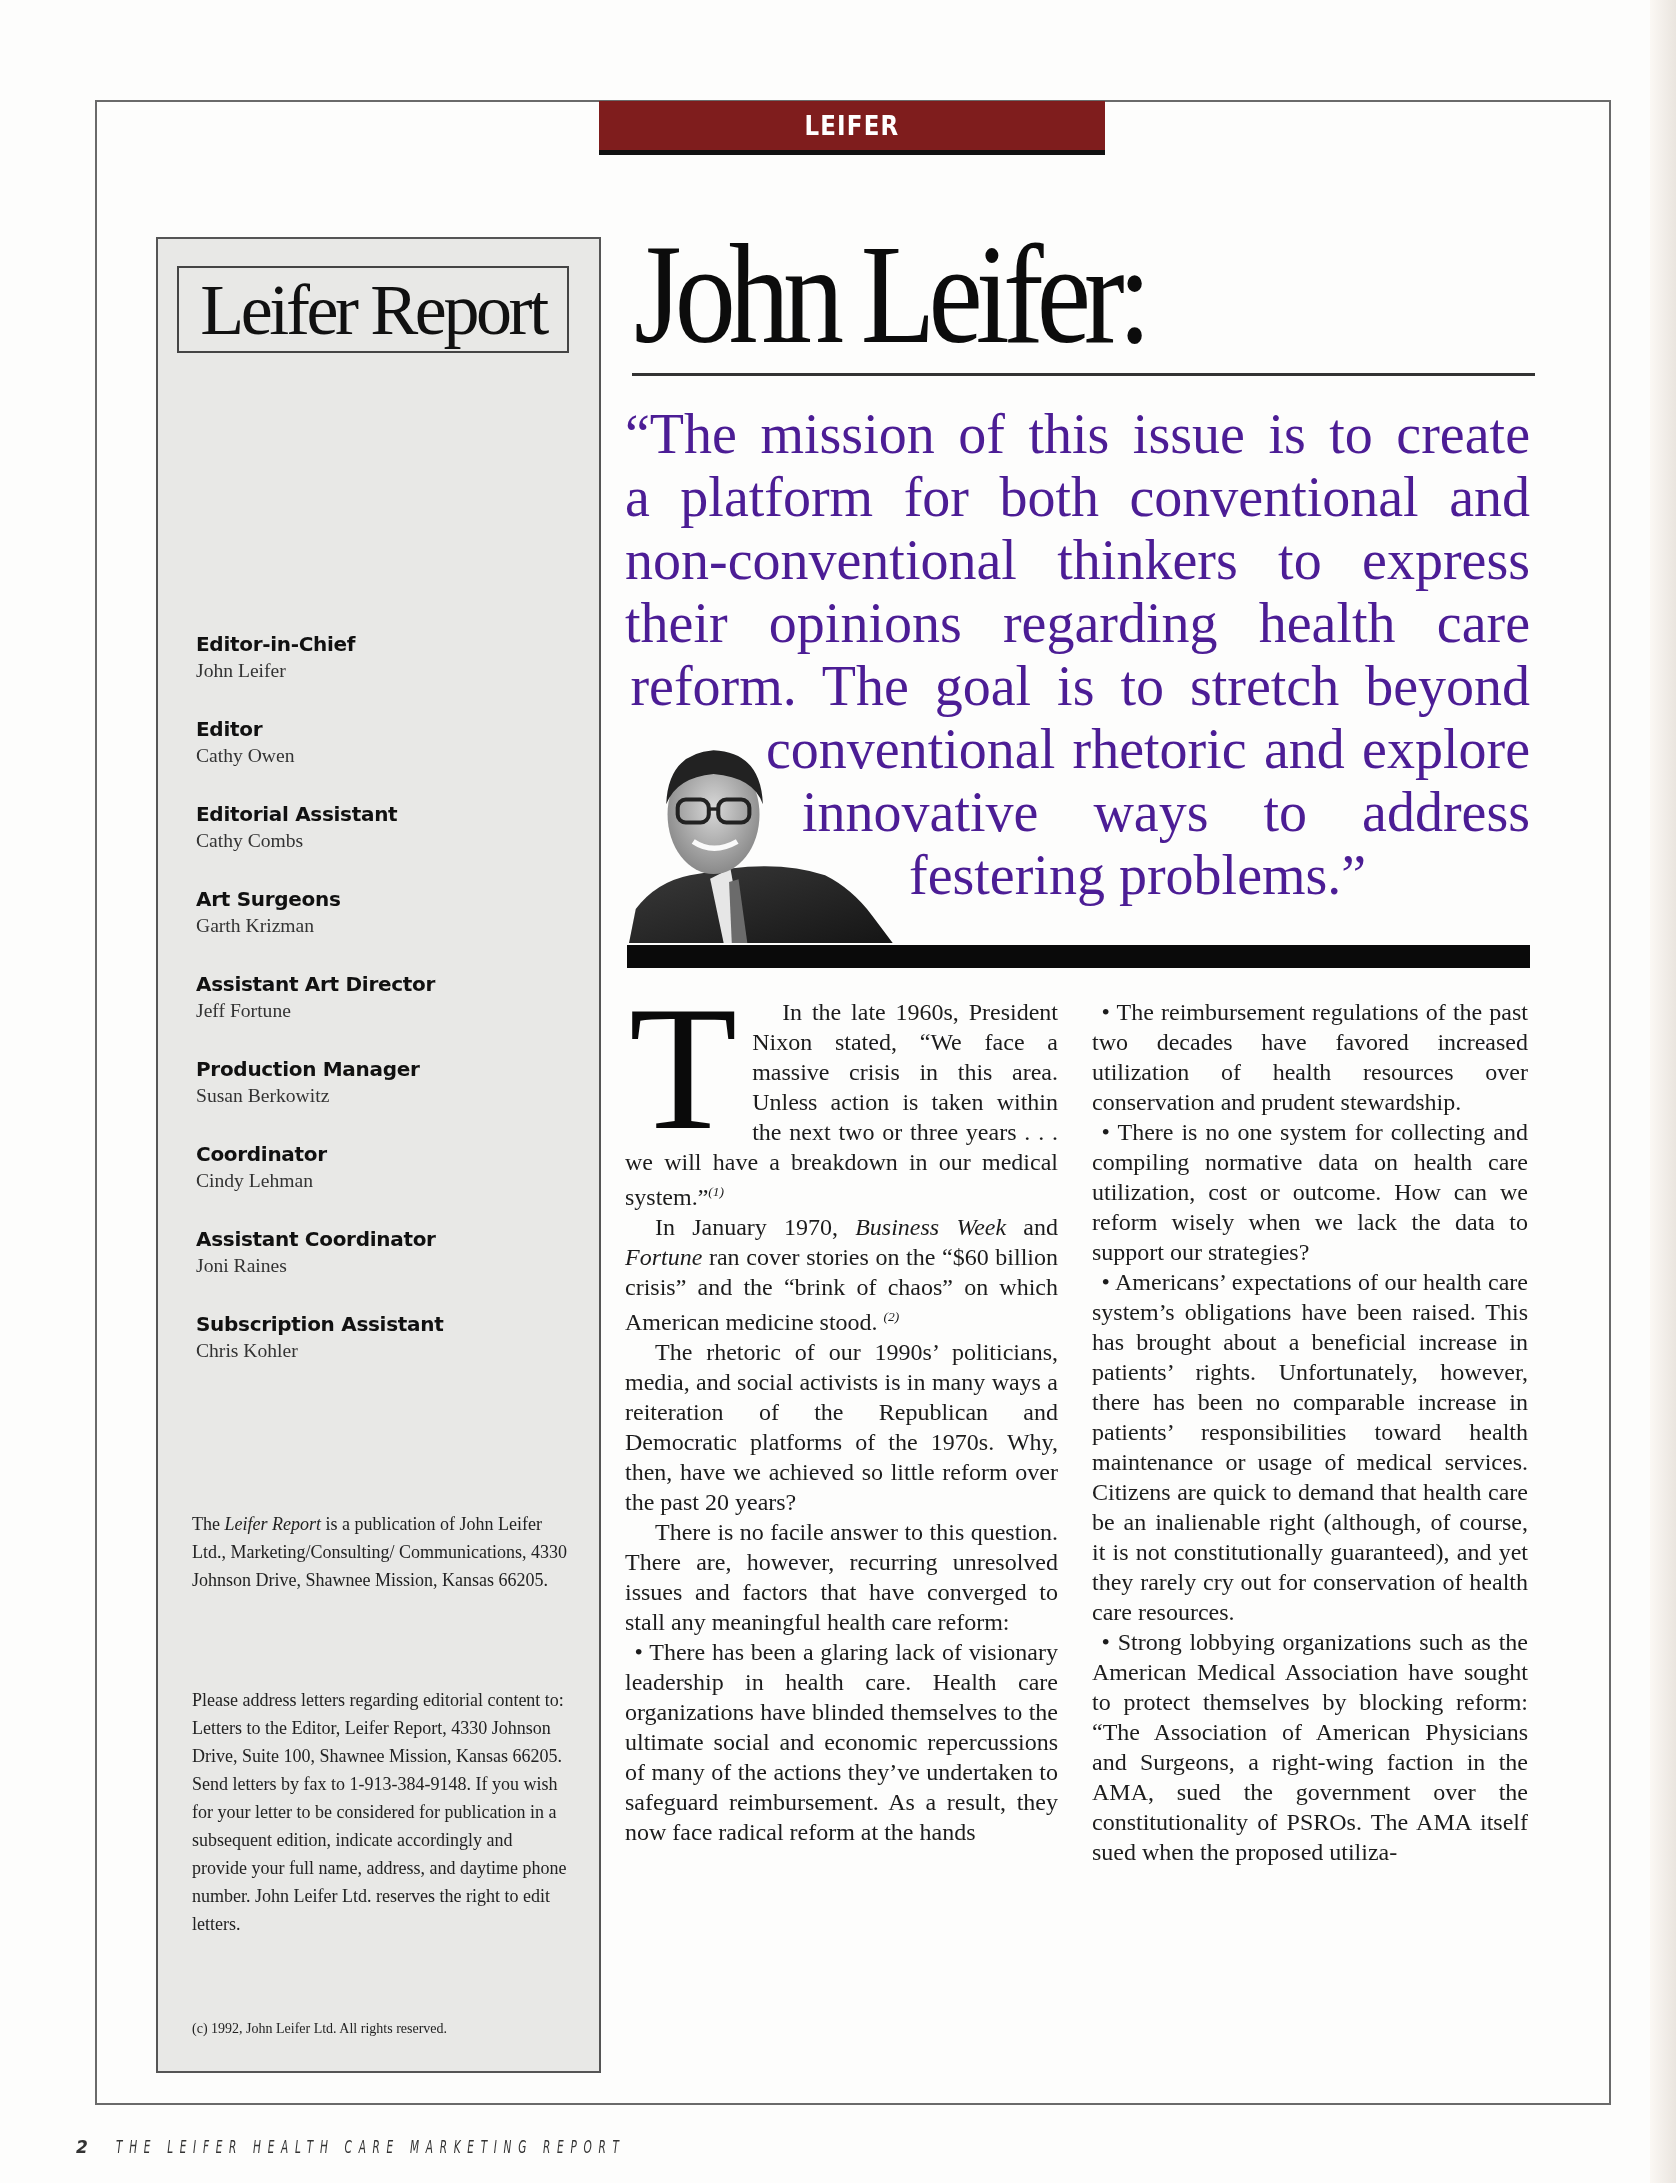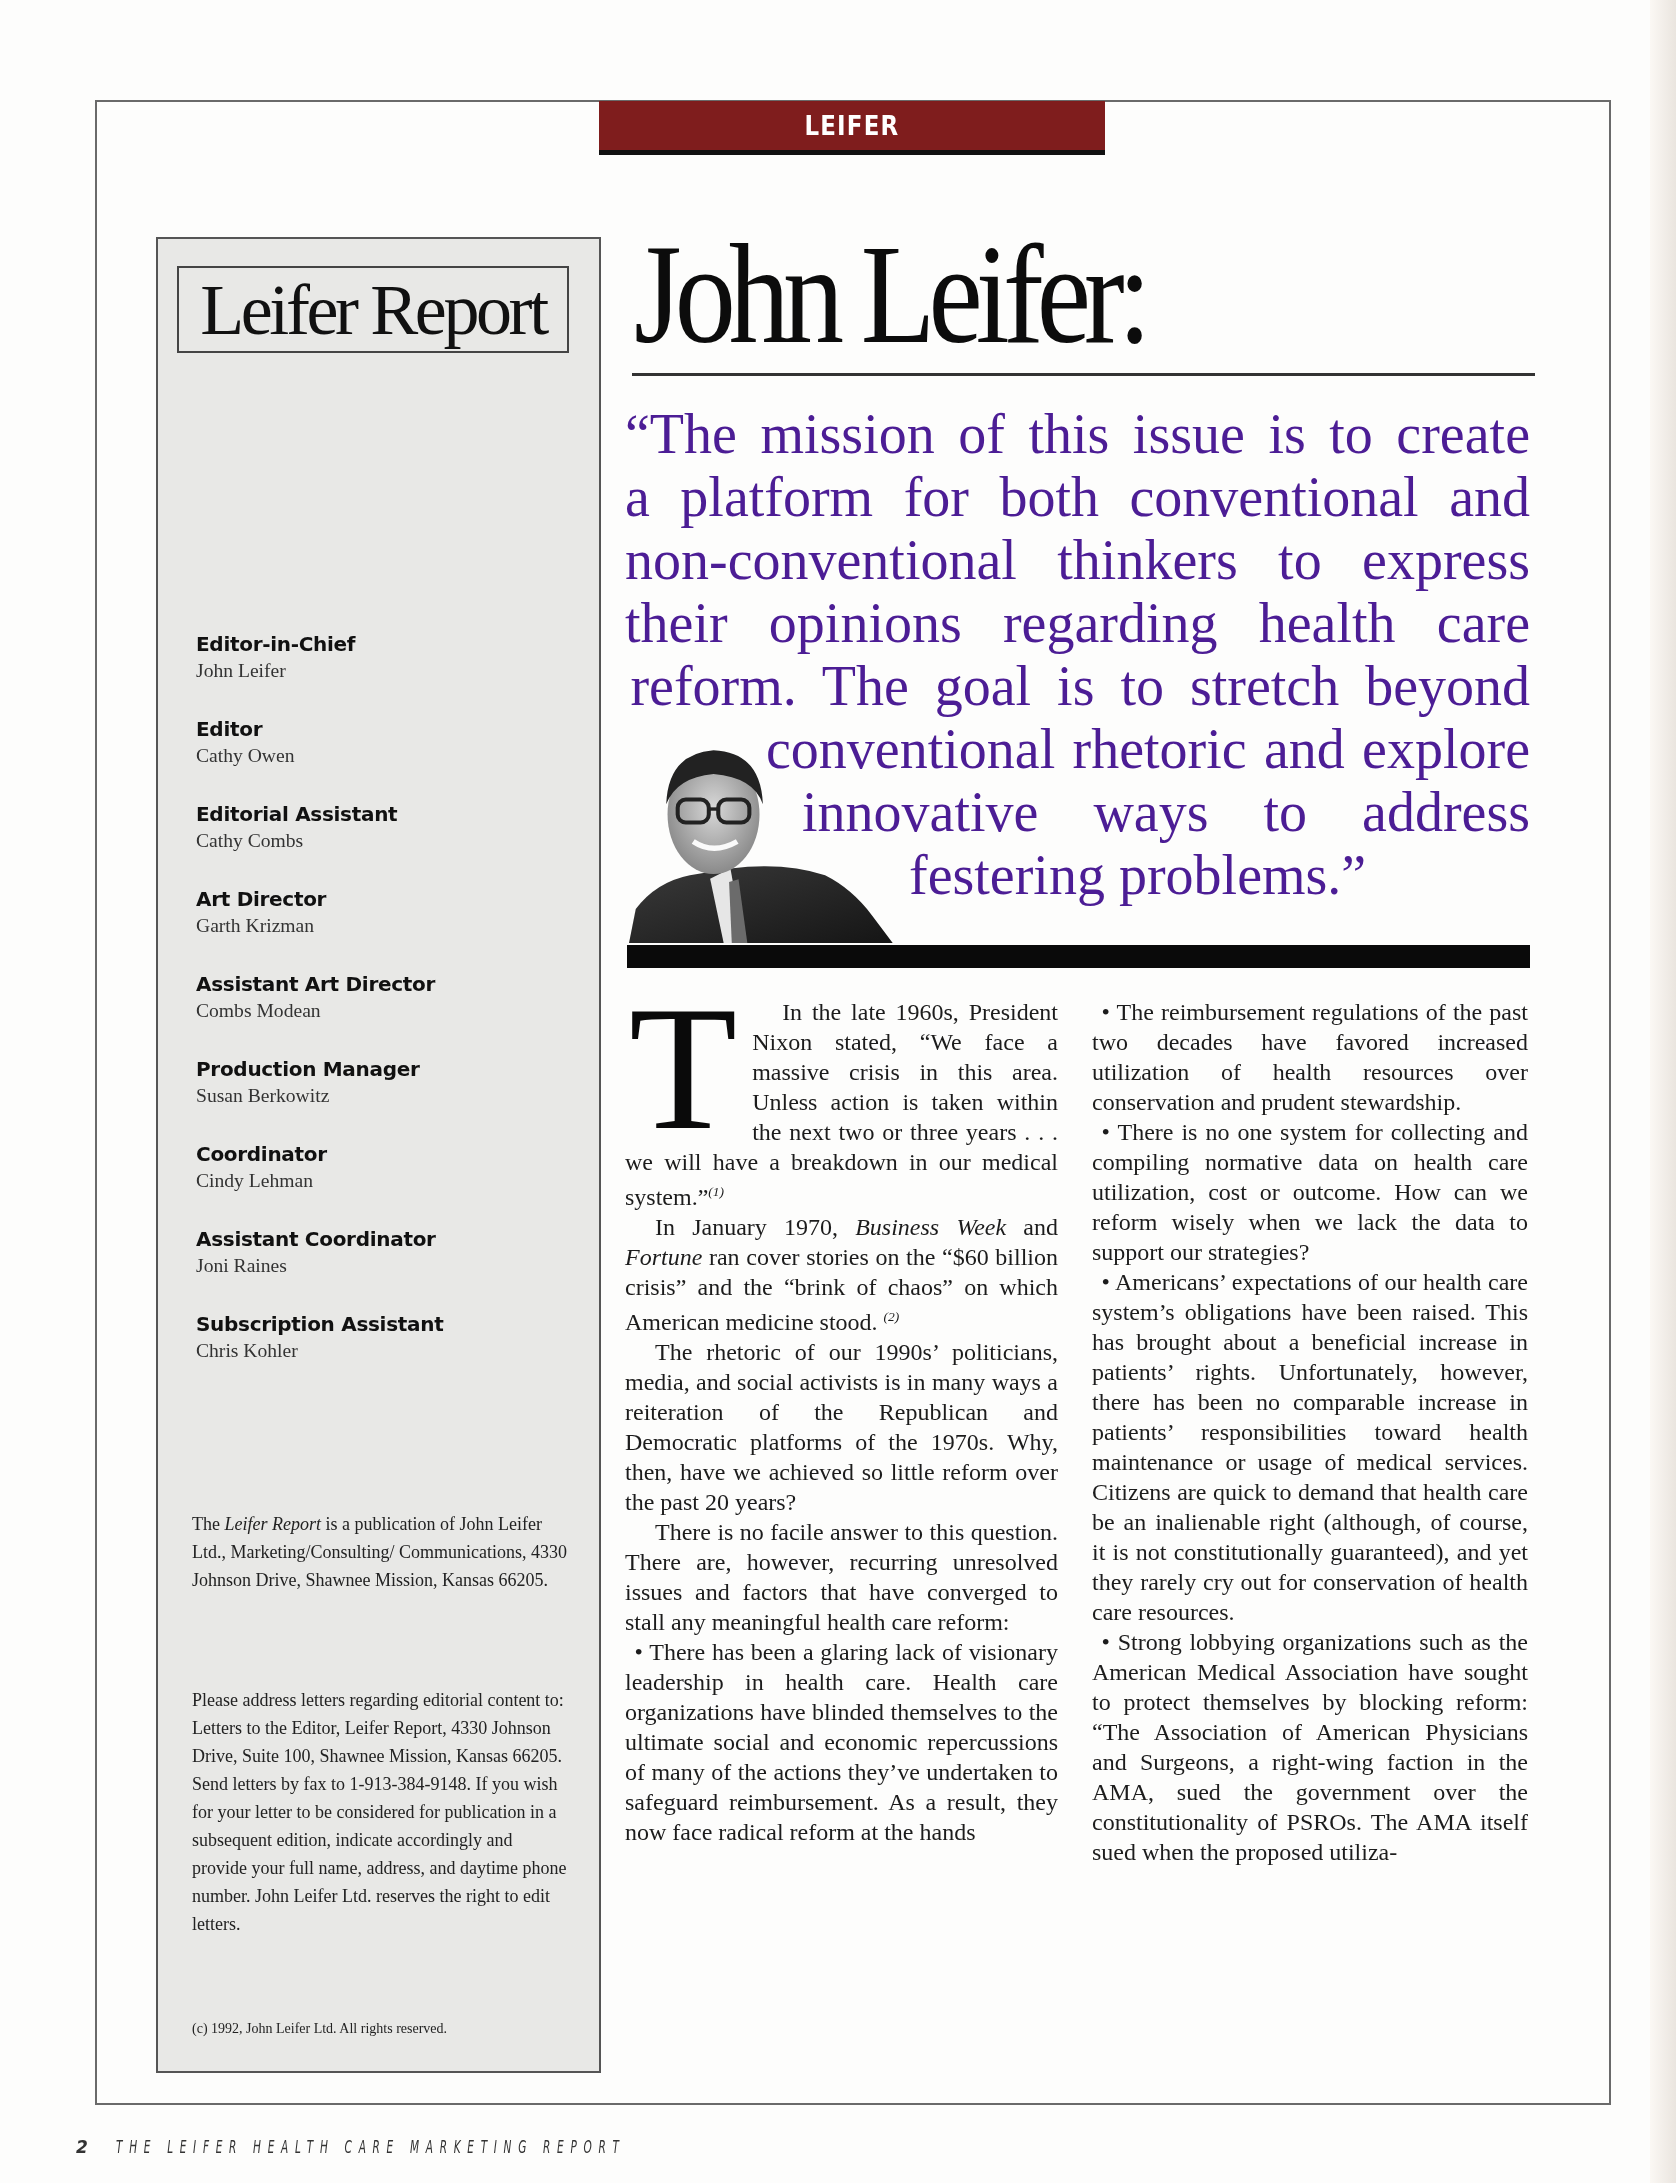--- a/index.html
+++ b/index.html
@@ -129,26 +129,26 @@
     </div>
     <div class="staff-entry">
       <div class="staff-role">Editor</div>
       <div class="staff-name">Cathy Owen</div>
     </div>
     <div class="staff-entry">
       <div class="staff-role">Editorial Assistant</div>
       <div class="staff-name">Cathy Combs</div>
     </div>
     <div class="staff-entry">
-      <div class="staff-role">Art Director</div>
+      <div class="staff-role">Art Surgeons</div>
       <div class="staff-name">Garth Krizman</div>
     </div>
     <div class="staff-entry">
       <div class="staff-role">Assistant Art Director</div>
-      <div class="staff-name">Combs Modean</div>
+      <div class="staff-name">Jeff Fortune</div>
     </div>
     <div class="staff-entry">
       <div class="staff-role">Production Manager</div>
       <div class="staff-name">Susan Berkowitz</div>
     </div>
     <div class="staff-entry">
       <div class="staff-role">Coordinator</div>
       <div class="staff-name">Cindy Lehman</div>
     </div>
     <div class="staff-entry">

